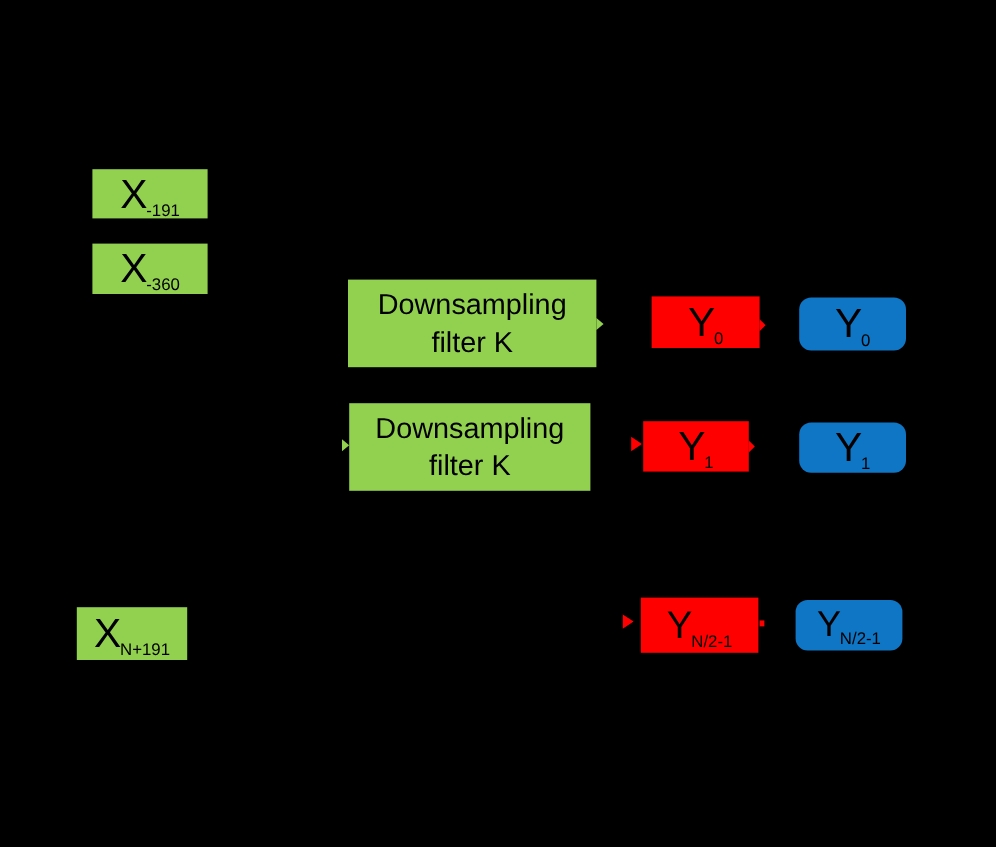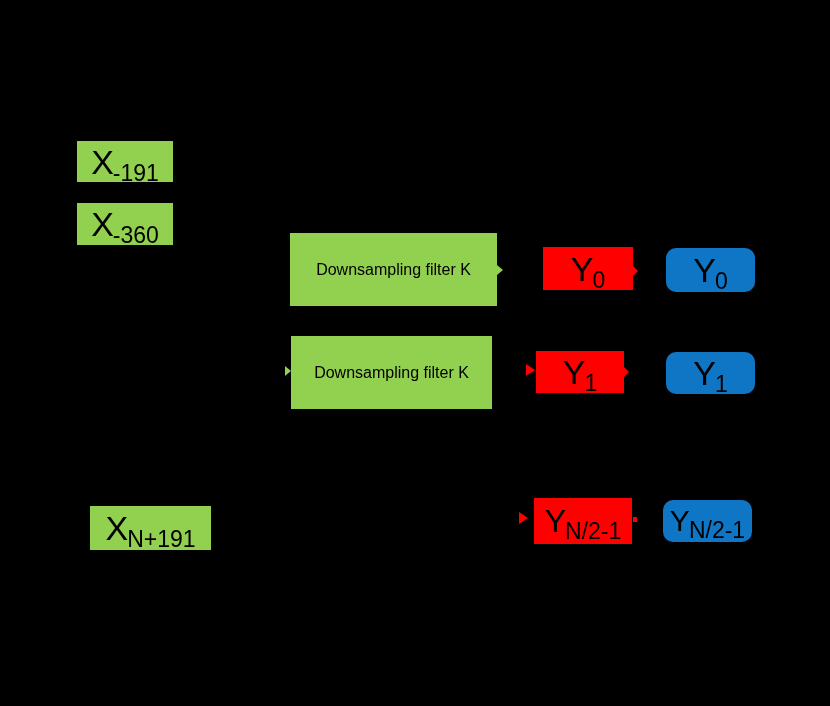--- a/index.html
+++ b/index.html
@@ -28,27 +28,27 @@
   .red   { background: #FF0000; }
   .blue  { background: #0E76C4; border-radius: 10px; }
 
   .lbl {
     white-space: nowrap;
     font-size: 34px;
     line-height: 1;
     letter-spacing: -1px;
   }
   .lbl .sub {
-    font-size: 23px;
+    font-size: 14px;
     letter-spacing: 0;
     display: inline-block;
     transform: translateY(7px);
   }
   .filter-lbl {
-    font-size: 16px;
+    font-size: 24px;
     line-height: 31px;
     width: 100%;
   }
 
   
   .tri {
     position: absolute;
     width: 0;
     height: 0;
     border-top: 6px solid transparent;
@@ -69,21 +69,21 @@
 
   <div class="box green" style="left:77px; top:141px; width:96px; height:41px">
     <span class="lbl"><span>X</span><span class="sub">-191</span></span>
   </div>
 
   <div class="box green" style="left:77px; top:203px; width:96px; height:42px">
     <span class="lbl"><span>X</span><span class="sub">-360</span></span>
   </div>
 
 
-  <div class="box green" style="left:90px; top:506px; width:121px; height:44px">
+  <div class="box green" style="left:64px; top:506px; width:92px; height:44px">
     <span class="lbl"><span>X</span><span class="sub">N+191</span></span>
   </div>
 
   <div class="box green" style="left:290px; top:233px; width:207px; height:73px">
     <span class="filter-lbl">Downsampling filter K</span>
   </div>
 
   <div class="box green" style="left:291px; top:336px; width:201px; height:73px">
     <span class="filter-lbl">Downsampling filter K</span>
   </div>

